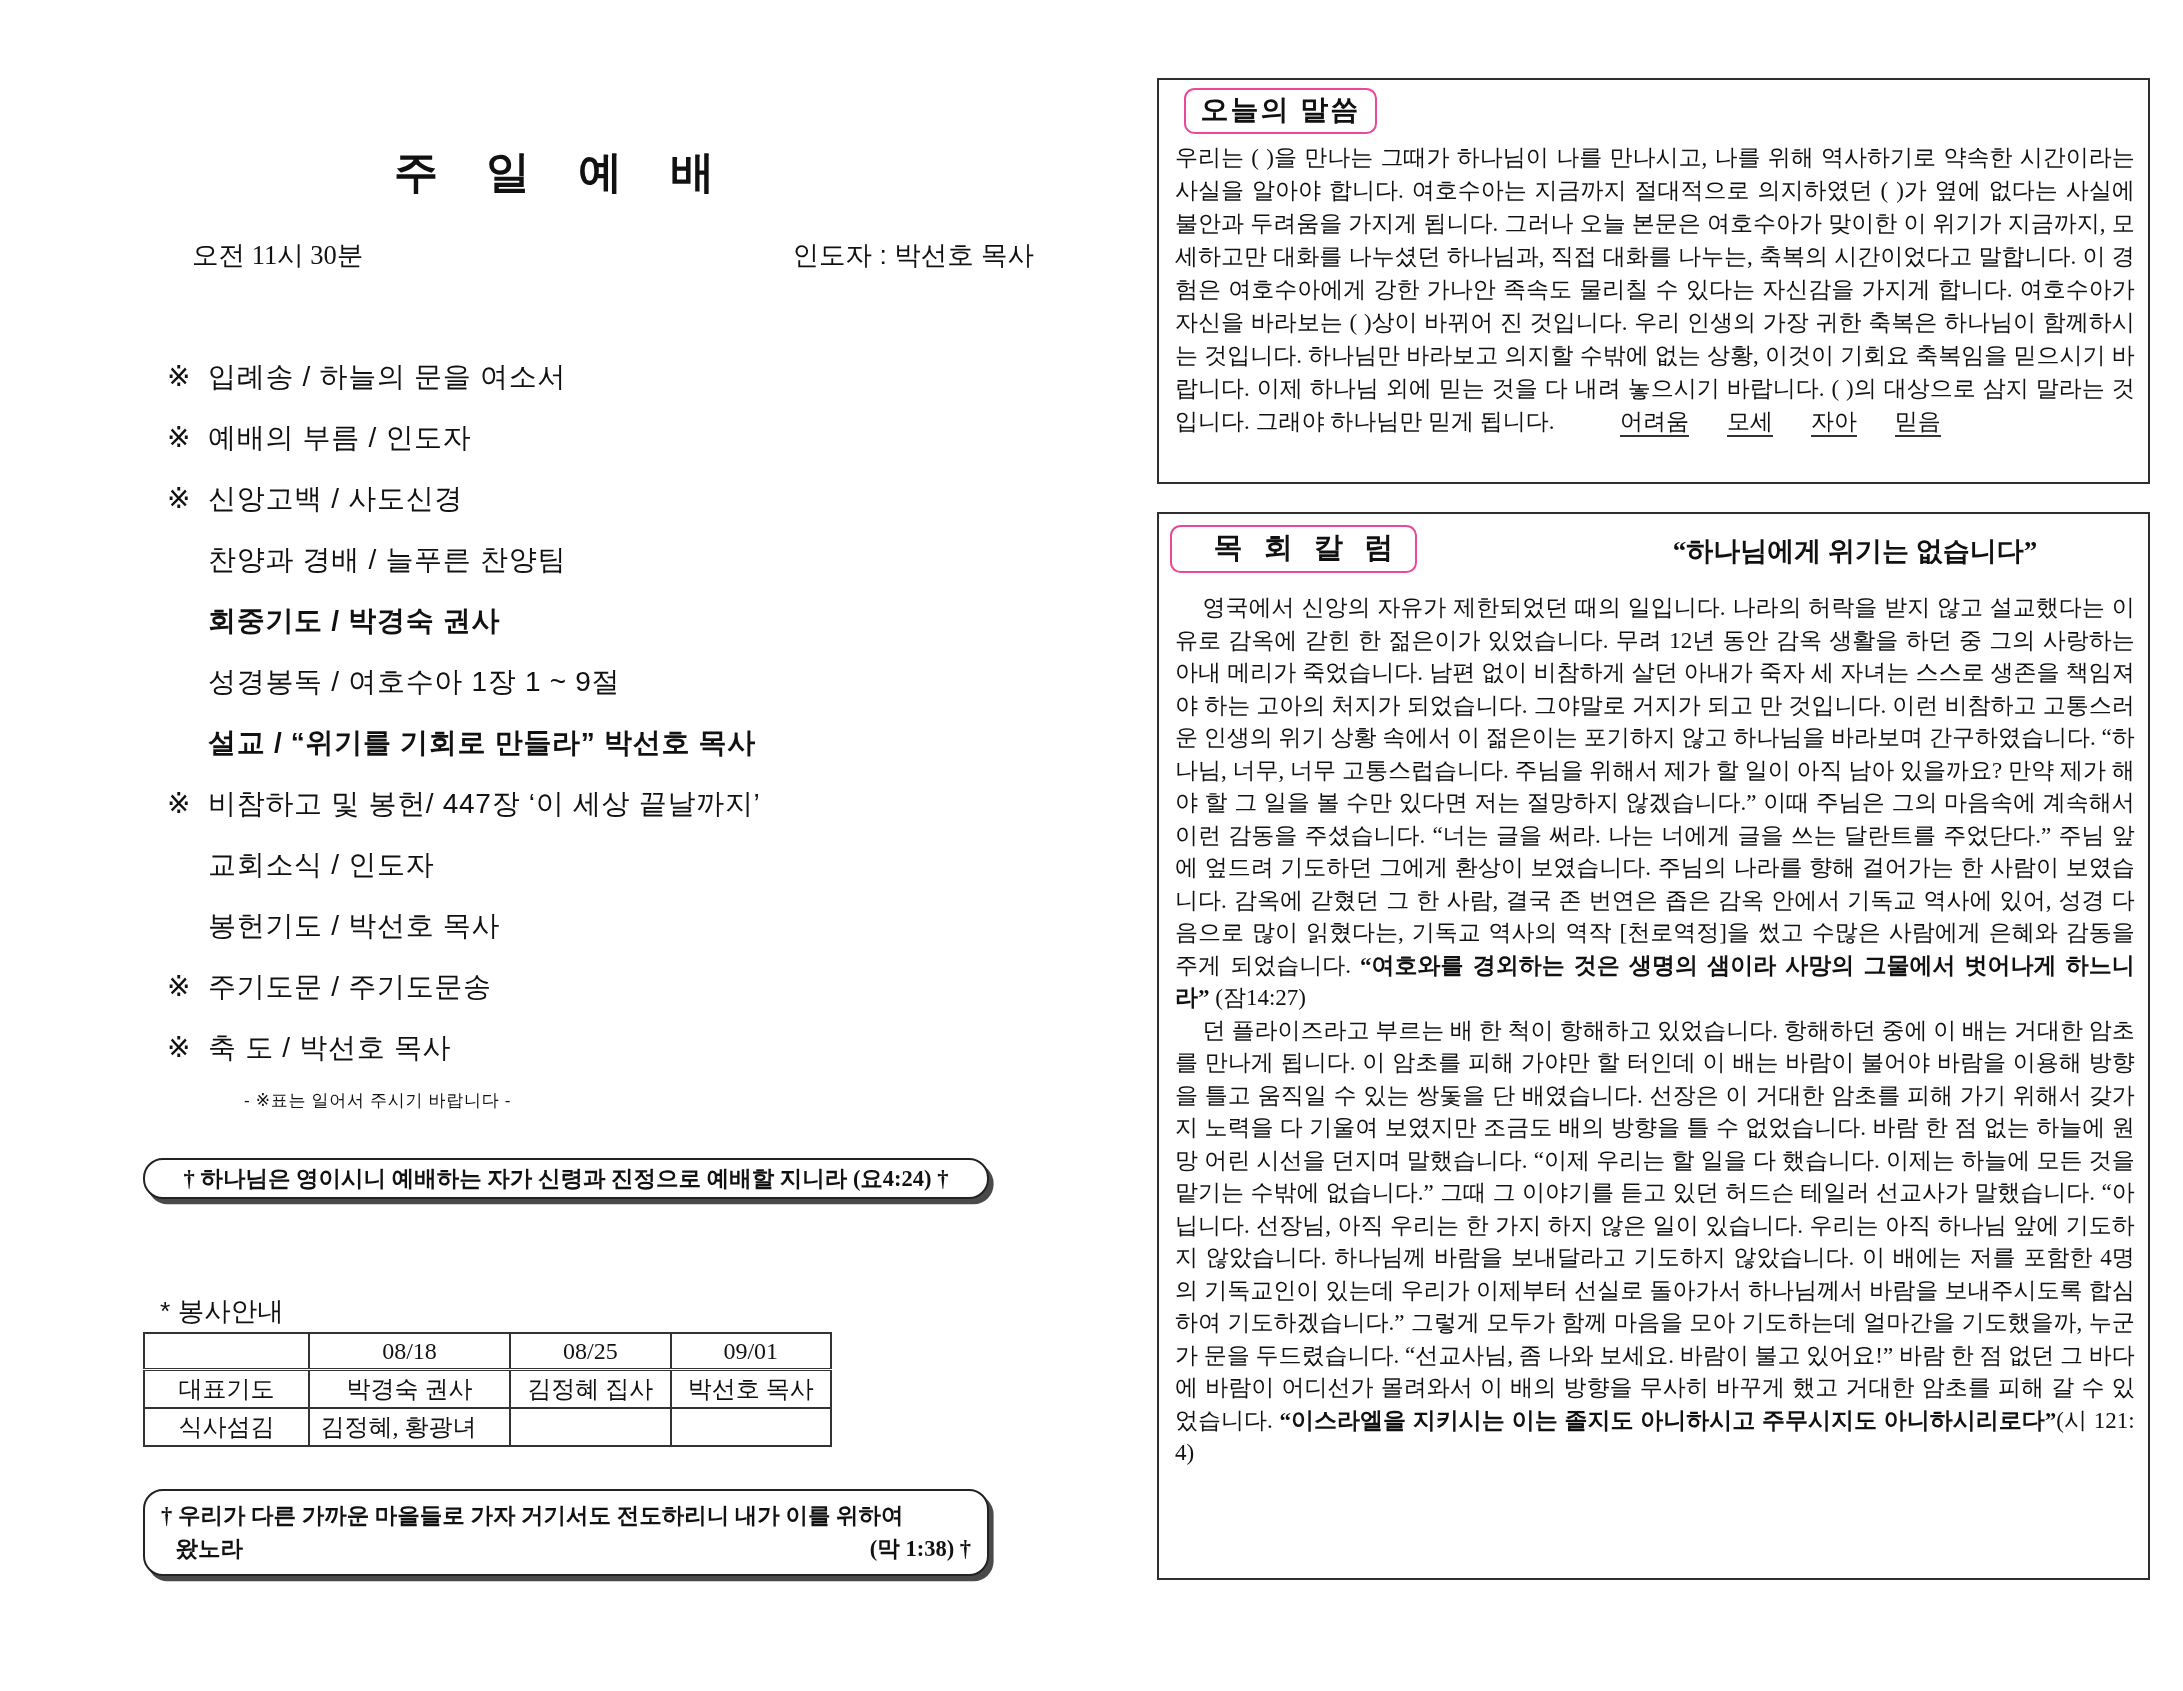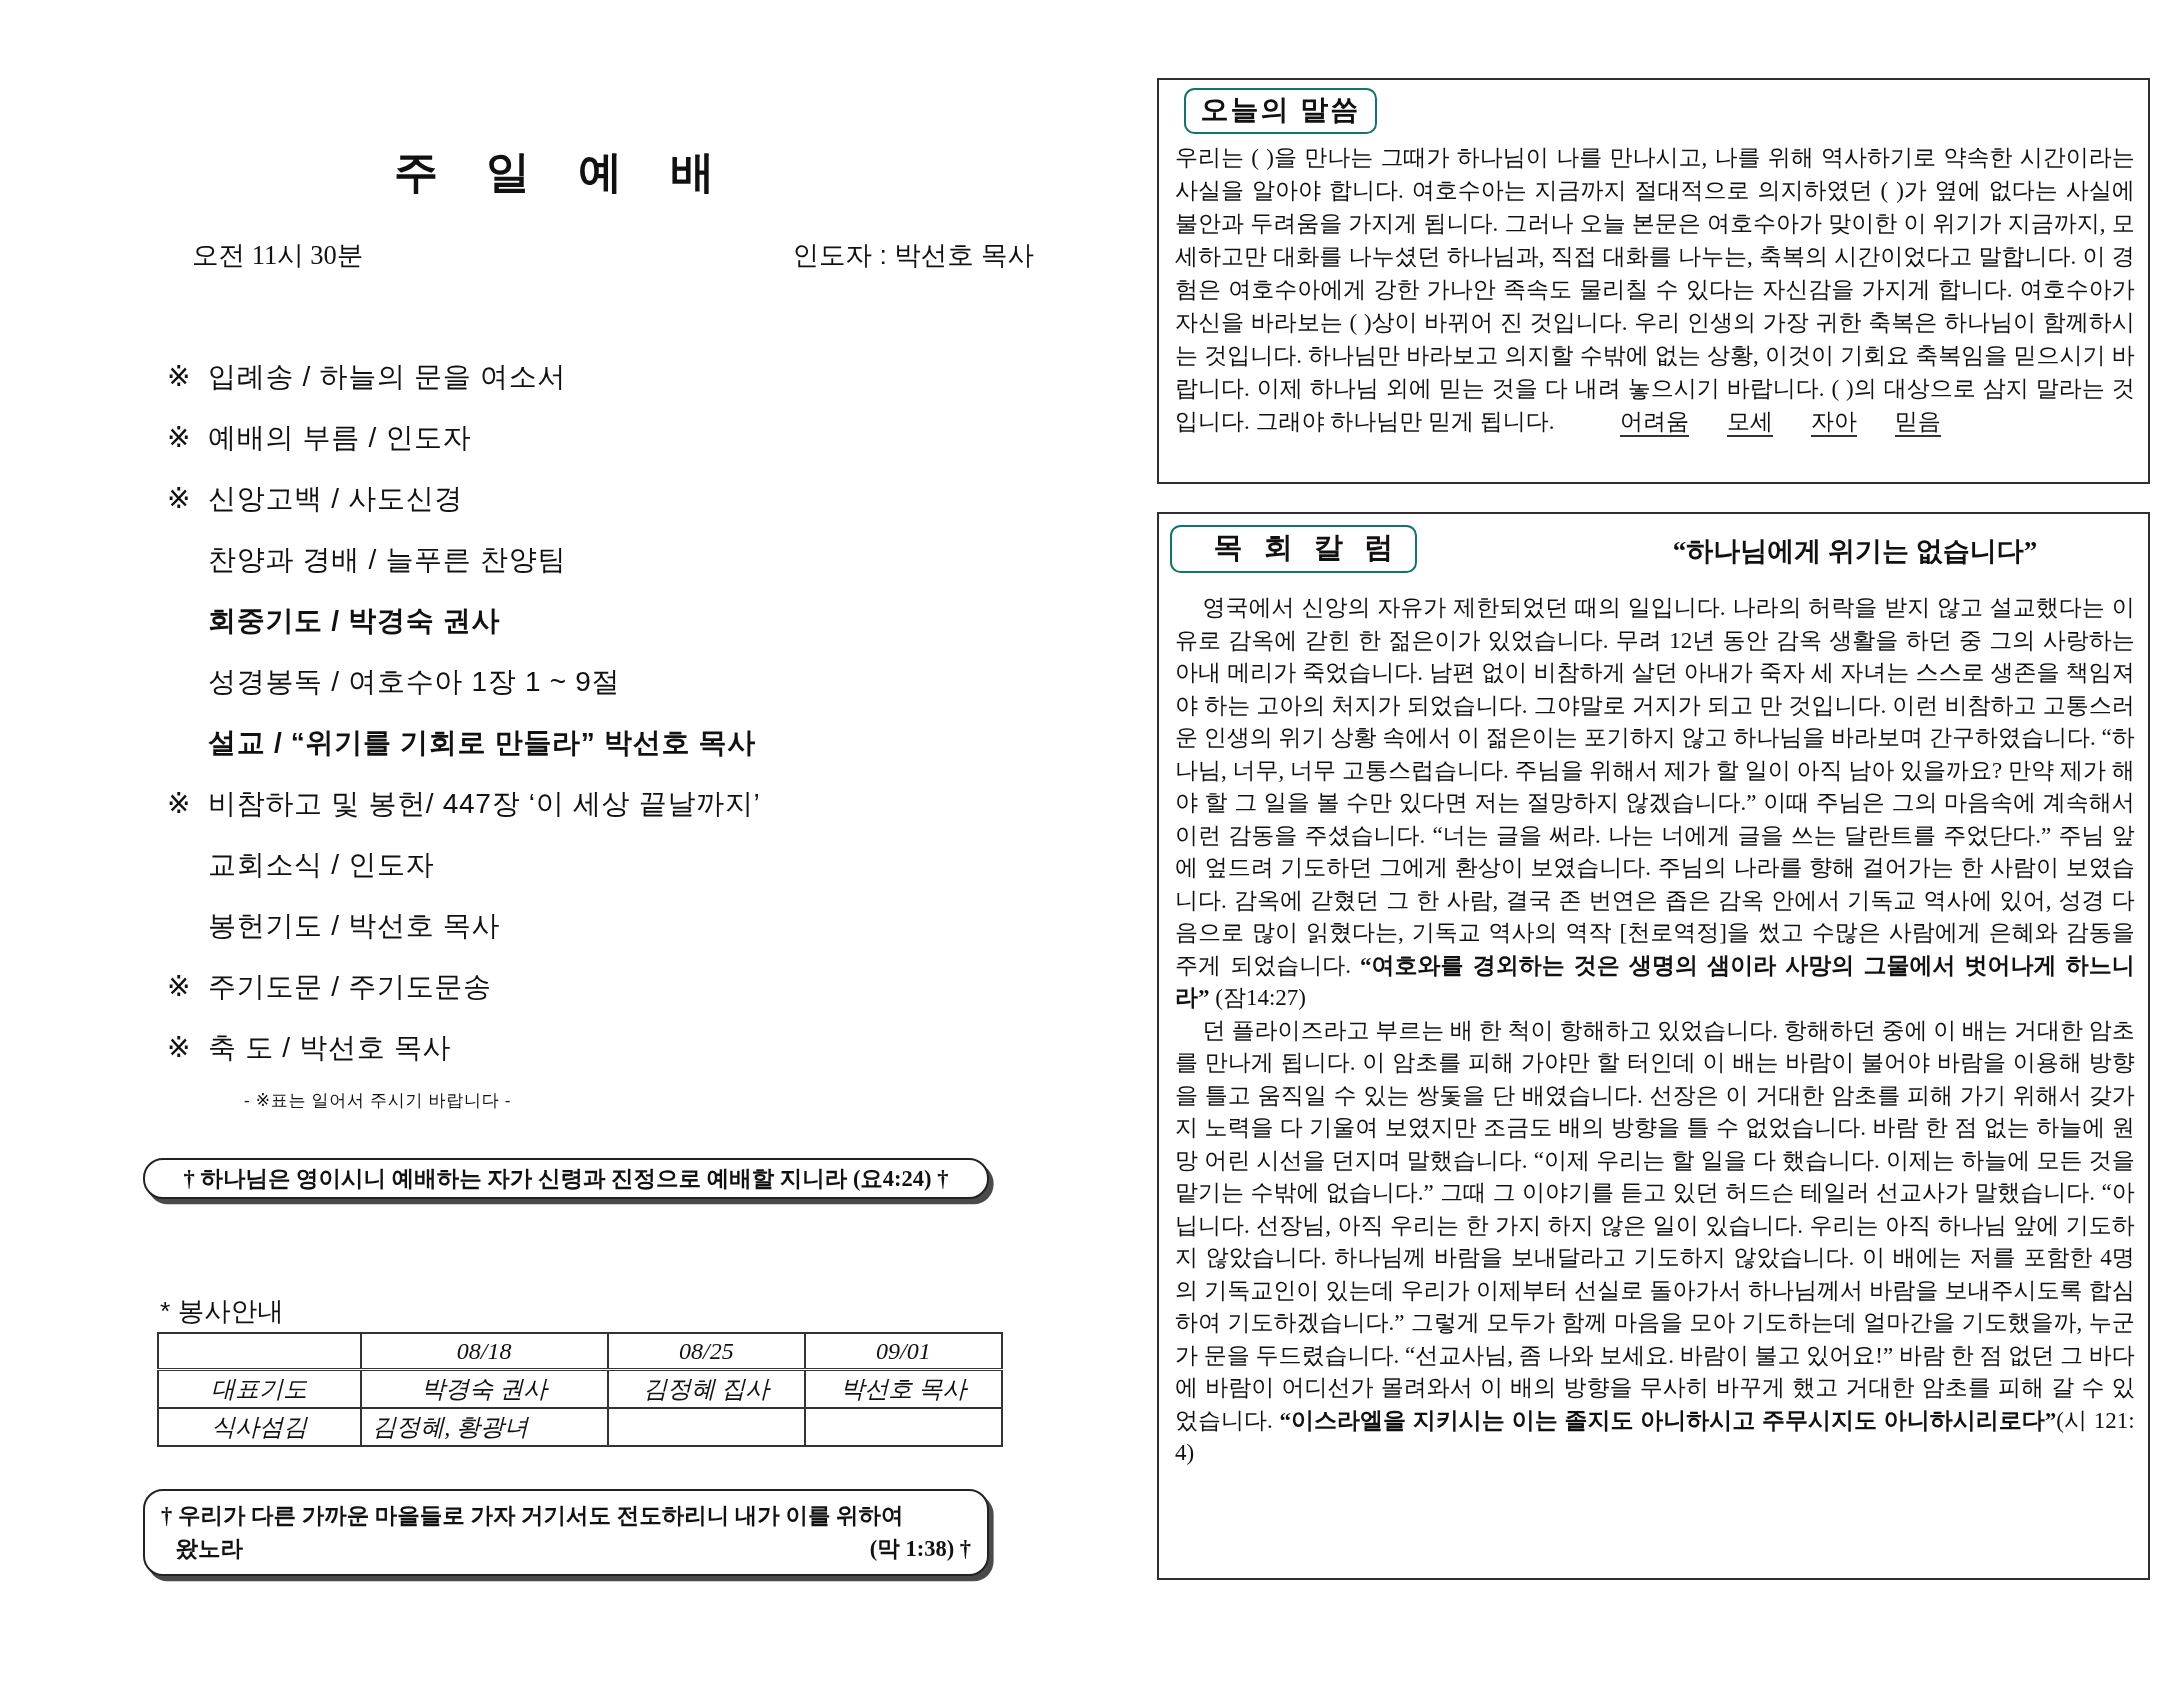--- a/index.html
+++ b/index.html
@@ -24,34 +24,34 @@
                 border:2px solid #222;border-radius:20px;background:#fff;
                 box-shadow:4.6px 5.3px 0 #4a4a4a;
                 font-family:"Liberation Serif","DejaVu Serif",serif;font-weight:bold;}
   #verse-top{top:1158px;height:41px;display:flex;align-items:center;justify-content:center;
              font-size:22.5px;}
   #verse-bottom{top:1489px;padding:8px 16px 9.3px 16px;font-size:22.5px;line-height:33px;}
   #verse-bottom .line2{display:flex;justify-content:space-between;padding-left:14.6px;}
 
   .service-guide-title{position:absolute;left:160px;top:1293px;font-size:26.5px;}
 
-  .duty-table{position:absolute;left:157px;top:1332px;width:846px;border-collapse:collapse;
-              font-family:"Liberation Serif","DejaVu Serif",serif;font-size:24px;font-style:italic;}
+  .duty-table{position:absolute;left:143px;top:1332px;width:689px;border-collapse:collapse;
+              font-family:"Liberation Serif","DejaVu Serif",serif;font-size:24px;}
   .duty-table td{border:2px solid #333;text-align:center;height:36px;padding:0 5.3px;}
   .duty-table tr.hdr td{border-bottom:3.3px double #333;height:34px;}
   .duty-table td.lbl{width:24%;}
   .duty-table td.left-cell{text-align:left;padding-left:10.6px;}
 
   
   .rbox{position:absolute;left:1157px;width:993px;box-sizing:border-box;
         border:2.7px solid #2f2f2f;background:#fff;}
   #today-box{top:78px;height:406px;}
   #column-box{top:512px;height:1068px;}
 
-  .rlabel{position:absolute;display:inline-block;border:2px solid #0f766e;border-radius:10.6px;
+  .rlabel{position:absolute;display:inline-block;border:2px solid #ec4899;border-radius:10.6px;
           padding:1.3px 14.6px 2.7px 14.6px;font-weight:bold;font-size:28px;letter-spacing:2px;
           background:#fff;}
   #today-label{left:25px;top:8px;}
   #column-label{left:10.6px;top:10.6px;letter-spacing:6.6px;font-size:29px;padding-left:42px;}
   #column-title{position:absolute;left:424px;top:18.6px;width:544px;text-align:center;
                 font-family:"Liberation Serif","DejaVu Serif",serif;font-weight:bold;
                 font-size:27px;}
 
   .rbody{position:absolute;left:16px;right:13.3px;
          font-family:"Liberation Serif","DejaVu Serif",serif;font-size:23px;

